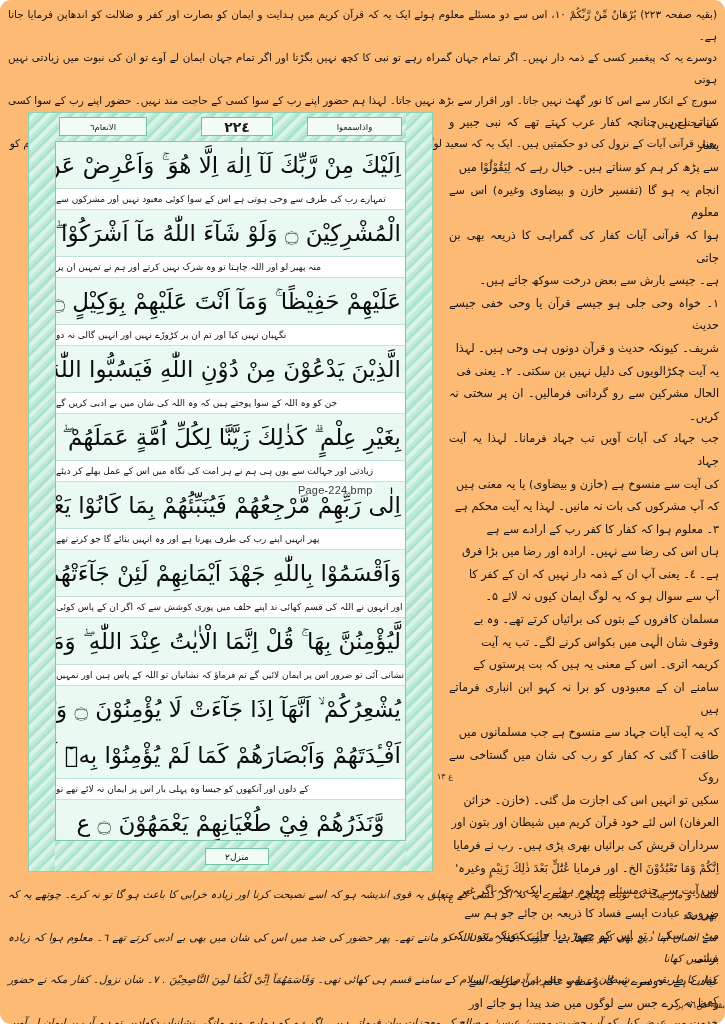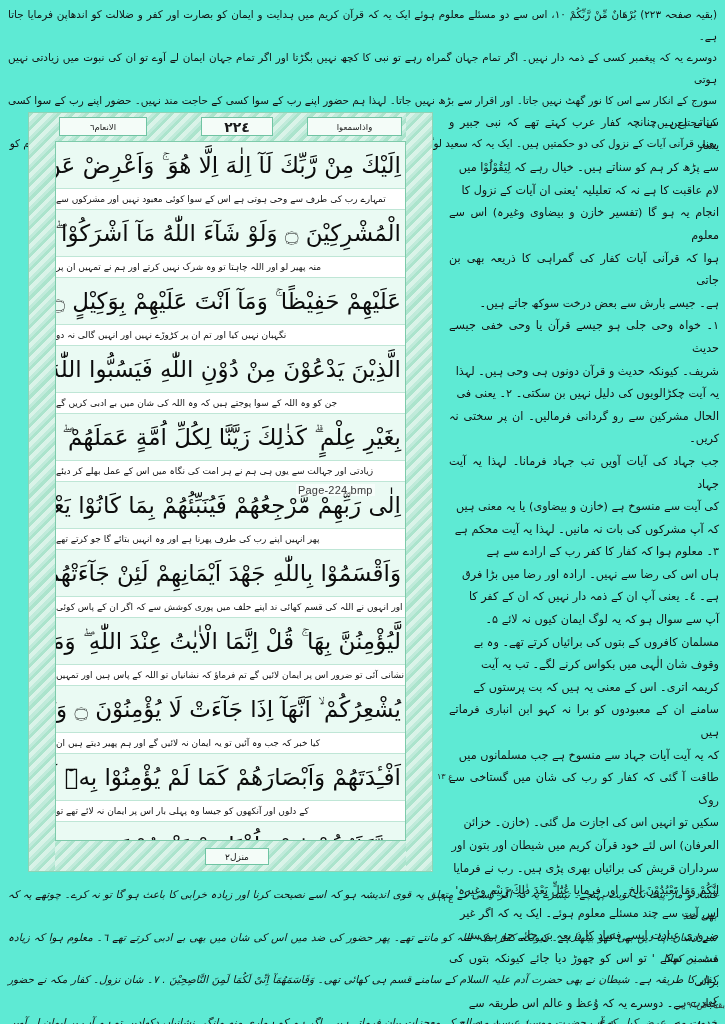--- a/index.html
+++ b/index.html
@@ -5,21 +5,22 @@
   html,body{margin:0;padding:0;}
   body{
     width:725px;height:1024px;
     background:#ffffff;
     font-family:"DejaVu Sans","Liberation Sans",sans-serif;
     overflow:hidden;
     position:relative;
   }
   .page{
     position:absolute;inset:0;
-    background:#5eead4;
+    background:#fdba74;
+    border-radius:11px;
   }
 
   
   .top-tafsir{
     position:absolute;
     left:8px;top:4px;width:709px;
     direction:rtl;text-align:justify;
     font-size:10.4px;line-height:21.5px;
     color:#111;
     font-family:"DejaVu Sans","Liberation Sans",sans-serif;
@@ -208,37 +209,35 @@
         <div class="ayah-line">اِلٰى رَبِّهِمْ مَّرْجِعُهُمْ فَيُنَبِّئُهُمْ بِمَا كَانُوْا يَعْمَلُوْنَ ۝</div>
         <div class="trans-line">پھر انہیں اپنے رب کی طرف پھرنا ہے اور وہ انہیں بتائے گا جو کرتے تھے</div>
 
         <div class="ayah-line">وَاَقْسَمُوْا بِاللّٰهِ جَهْدَ اَيْمَانِهِمْ لَئِنْ جَآءَتْهُمْ اٰيَةٌ</div>
         <div class="trans-line">اور انہوں نے اللہ کی قسم کھائی ند اپنے حلف میں پوری کوشش سے کہ اگر ان کے پاس کوئی</div>
 
         <div class="ayah-line">لَّيُؤْمِنُنَّ بِهَا ۚ قُلْ اِنَّمَا الْاٰيٰتُ عِنْدَ اللّٰهِ ۖ وَمَا</div>
         <div class="trans-line">نشانی آئی تو ضرور اس پر ایمان لائیں گے تم فرماؤ کہ نشانیاں تو اللہ کے پاس ہیں اور تمہیں</div>
 
         <div class="ayah-line">يُشْعِرُكُمْ ۙ اَنَّهَآ اِذَا جَآءَتْ لَا يُؤْمِنُوْنَ ۝ وَنُقَلِّبُ</div>
-        <div class="trans-line">کیا خبر کہ جب وہ آئیں تو یہ ایمان نہ لائیں گے اور ہم پھیر دیتے ہیں  ان</div>
 
         <div class="ayah-line">اَفْـِٔدَتَهُمْ وَاَبْصَارَهُمْ كَمَا لَمْ يُؤْمِنُوْا بِهٖٓ اَوَّلَ مَرَّةٍ</div>
         <div class="trans-line">کے دلوں اور آنکھوں کو جیسا وہ پہلی بار اس پر ایمان نہ لائے تھے  تو</div>
 
         <div class="ayah-line">وَّنَذَرُهُمْ فِيْ طُغْيَانِهِمْ يَعْمَهُوْنَ ۝ ع</div>
 
       </div>
     </div>
 
     <div class="margin-mark mark-a">ع ١٣</div>
     <div class="margin-mark mark-b">ع ١٩</div>
 
     <div class="side-tafsir">
       <p>سناتے ہیں۔ چنانچہ کفار عرب کہتے تھے کہ نبی جبیر و یسار</p>
       <p>سے پڑھ کر ہم کو سناتے ہیں۔ خیال رہے کہ لِيَقُوْلُوْا میں</p>
-      <p>لام عاقبت کا ہے نہ کہ تعلیلیہ 'یعنی ان آیات کے نزول کا</p>
       <p>انجام یہ ہو گا (تفسیر خازن و بیضاوی وغیرہ) اس سے معلوم</p>
       <p>ہوا کہ قرآنی آیات کفار کی گمراہی کا ذریعہ بھی بن جاتی</p>
       <p>ہے۔ جیسے بارش سے بعض درخت سوکھ جاتے ہیں۔</p>
       <p>١۔ خواہ وحی جلی ہو جیسے قرآن یا وحی خفی جیسے حدیث</p>
       <p>شریف۔ کیونکہ حدیث و قرآن دونوں ہی وحی ہیں۔ لہذا</p>
       <p>یہ آیت چکڑالویوں کی دلیل نہیں بن سکتی۔ ٢۔ یعنی فی</p>
       <p>الحال مشرکین سے رو گردانی فرمالیں۔ ان پر سختی نہ کریں۔</p>
       <p>جب جہاد کی آیات آویں تب جہاد فرمانا۔ لہذا یہ آیت جہاد</p>
       <p>کی آیت سے منسوخ ہے (خازن و بیضاوی) یا یہ معنی ہیں</p>
       <p>کہ آپ مشرکوں کی بات نہ مانیں۔ لہذا یہ آیت محکم ہے</p>

